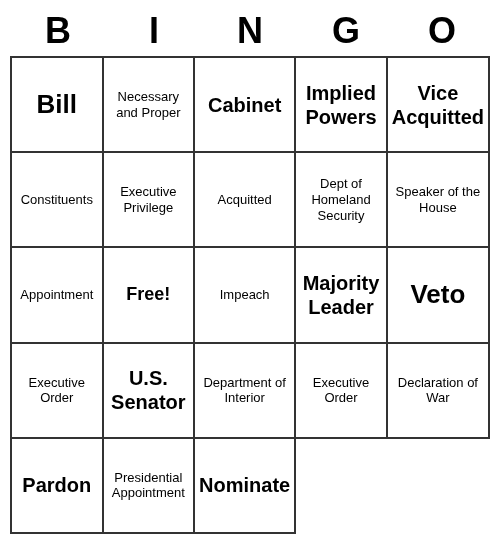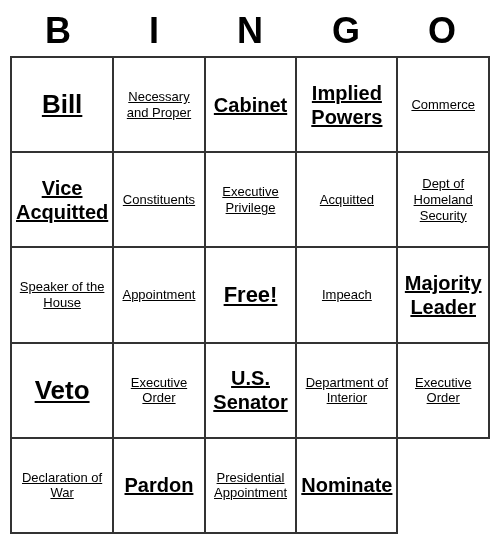--- a/index.html
+++ b/index.html
@@ -41,32 +41,31 @@
       display: flex;
       align-items: center;
       justify-content: center;
       text-align: center;
       padding: 4px;
       min-height: 90px;
     }
     .bingo-cell span {
       font-size: 13px;
       line-height: 1.2;
-      text-decoration: underline;
     }
     .bingo-cell.large span {
       font-size: 26px;
       font-weight: bold;
     }
     .bingo-cell.medium span {
       font-size: 20px;
       font-weight: bold;
     }
     .bingo-cell.free span {
-      font-size: 22px;
+      font-size: 18px;
       font-weight: bold;
     }
   </style>
 </head>
 <body>
 
 <div class="bingo-title">
   <div class="bingo-letter">B</div>
   <div class="bingo-letter">I</div>
   <div class="bingo-letter">N</div>
@@ -79,23 +78,20 @@
       <span>Bill</span>
     </div>
     <div class="bingo-cell">
       <span>Necessary and Proper</span>
     </div>
     <div class="bingo-cell medium">
       <span>Cabinet</span>
     </div>
     <div class="bingo-cell medium">
       <span>Implied Powers</span>
-    </div>
-    <div class="bingo-cell">
-      <span>Commerce</span>
     </div>
     <div class="bingo-cell medium">
       <span>Vice Acquitted</span>
     </div>
     <div class="bingo-cell">
       <span>Constituents</span>
     </div>
     <div class="bingo-cell">
       <span>Executive Privilege</span>
     </div>

